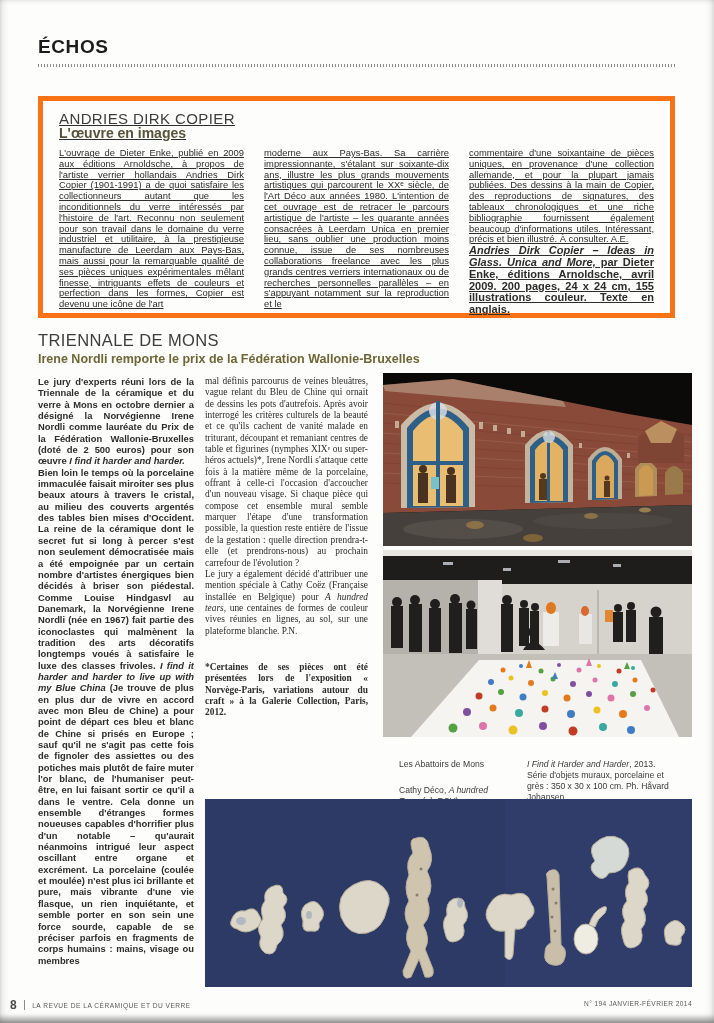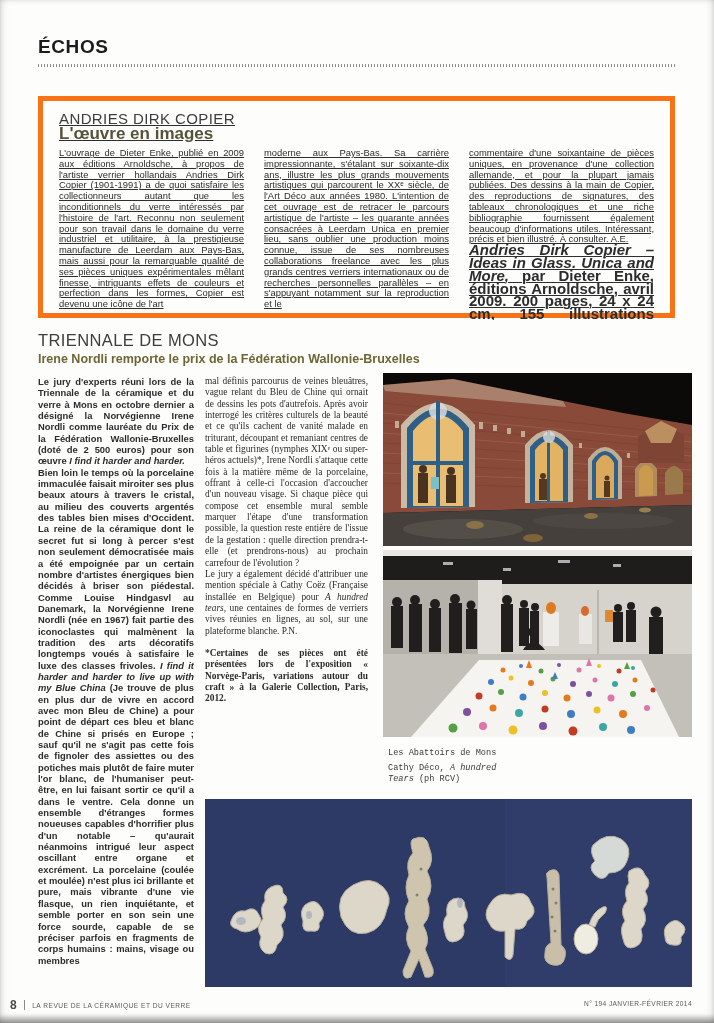--- a/index.html
+++ b/index.html
@@ -12,37 +12,37 @@
                inset -7px 0 10px -8px rgba(40,40,40,.25),
                inset 0 4px 6px -5px rgba(40,40,40,.2);
   }
   .abs{position:absolute;}
   
   .section-label{font-size:19px;font-weight:bold;color:#1c1c1c;letter-spacing:.6px;}
   .section-rule{height:3px;background:repeating-linear-gradient(90deg,#8f8d89 0 1px,transparent 1px 3px);}
   
   .box1{border:5px solid #f97316;background:#fdfdfb;box-sizing:border-box;padding:9px 16px 0 16px;text-decoration:underline;}
   .art-title{font-size:15px;font-weight:400;color:#3d3d3d;letter-spacing:.4px;line-height:17px;}
-  .art-sub{font-size:17px;font-weight:bold;color:#57533a;line-height:13px;}
+  .art-sub{font-size:14px;font-weight:bold;color:#57533a;line-height:13px;}
   .cols3{display:flex;gap:20px;margin-top:8px;}
   .cols3 .col{flex:1;height:172px;overflow:hidden;}
   .bodytxt{font-size:9.4px;line-height:10.8px;text-align:justify;color:#2c2c2c;hyphens:auto;}
   .bodytxt .para{margin:0;}
-  .ref .para:last-child span{font-size:15px;}
+  .ref .para:last-child span{font-size:11px;}
   
   .art2-title{font-size:16.5px;font-weight:400;color:#3d3d3d;letter-spacing:.4px;}
   .art2-sub{font-size:12.5px;font-weight:bold;color:#6e6636;}
   .colnarrow{font-size:9.4px;line-height:11.35px;text-align:justify;color:#2c2c2c;overflow:hidden;hyphens:auto;}
   .colnarrow .para{margin:0;}
-  #mons-col2 .para:nth-child(3){margin-top:11px;}
+  #mons-col2 .para:nth-child(3){margin-top:25px;}
   span.i{font-style:italic;} span.b{font-weight:bold;}
   
   .photo{display:block;}
   .caption{font-size:8.6px;line-height:11px;color:#3a3a3a;}
-  .caption .para{margin:4px;font-family:Liberation Mono, monospace;}
+  .caption .para{margin:15px;}
   
   .footer-left{display:flex;align-items:center;gap:7px;}
   .pageno{font-size:12px;font-weight:bold;color:#4a4a4a;}
   .vbar{width:1.5px;height:10px;background:#8a8a8a;}
   .journal{font-size:6.6px;letter-spacing:.5px;color:#5a5a5a;}
   .issue{font-size:6.6px;letter-spacing:.4px;color:#5a5a5a;}
   .bottom-strip{left:0;right:0;bottom:0;height:9px;background:linear-gradient(0deg,rgba(90,90,90,.4),rgba(90,90,90,0));}
 </style>
 </head>
 <body>
@@ -71,21 +71,21 @@
 
   <div class="abs art2-title" style="left:38px;top:331px;">TRIENNALE DE MONS</div>
   <div class="abs art2-sub" style="left:38px;top:352px;width:560px;">Irene Nordli remporte le prix de la Fédération Wallonie-Bruxelles</div>
 
   <div id="mons-col1" class="abs colnarrow rich" style="left:38px;top:376px;width:156px;height:610px;font-weight:bold;">
       <div class="para"><span>Le jury d'experts réuni lors de la Triennale de la céramique et du verre à Mons en octobre dernier a désigné la Norvégienne Irene Nordli comme lauréate du Prix de la Fédération Wallonie-Bruxelles (doté de 2 500 euros) pour son œuvre </span><span class="i">I find it harder and harder.</span></div>
       <div class="para"><span>Bien loin le temps où la porcelaine immaculée faisait miroiter ses plus beaux atours à travers le cristal, au milieu des couverts argentés des tables bien mises d'Occident. La reine de la céramique dont le secret fut si long à percer s'est non seulement démocratisée mais a été empoignée par un certain nombre d'artistes énergiques bien décidés à briser son piédestal. Comme Louise Hindgasvl au Danemark, la Norvégienne Irene Nordli (née en 1967) fait partie des iconoclastes qui malmènent la tradition des arts décoratifs longtemps voués à satisfaire le luxe des classes frivoles. </span><span class="i">I find it harder and harder to live up with my Blue China</span><span> (Je trouve de plus en plus dur de vivre en accord avec mon Bleu de Chine) a pour point de départ ces bleu et blanc de Chine si prisés en Europe ; sauf qu'il ne s'agit pas cette fois de fignoler des assiettes ou des potiches mais plutôt de faire muter l'or blanc, de l'humaniser peut-être, en lui faisant sortir ce qu'il a dans le ventre. Cela donne un ensemble d'étranges formes noueuses capables d'horrifier plus d'un notable – qu'aurait néanmoins intrigué leur aspect oscillant entre organe et excrément. La porcelaine (coulée et moulée) n'est plus ici brillante et pure, mais vibrante d'une vie flasque, un rien inquiétante, et semble porter en son sein une force sourde, capable de se préciser parfois en fragments de corps humains : mains, visage ou membres</span></div>
     </div>
   <div id="mons-col2" class="abs colnarrow rich" style="left:205px;top:376px;width:163px;height:440px;font-family:Liberation Serif, serif;">
       <div class="para"><span>mal définis parcourus de veines bleuâtres, vague relant du Bleu de Chine qui ornait de dessins les pots d'autrefois. Après avoir interrogé les critères culturels de la beauté et ce qu'ils cachent de vanité malade en triturant, découpant et remaniant centres de table et figurines (nymphes XIXᵉ ou super-héros actuels)*, Irene Nordli s'attaque cette fois à la matière même de la porcelaine, offrant à celle-ci l'occasion d'accoucher d'un nouveau visage. Si chaque pièce qui compose cet ensemble mural semble marquer l'étape d'une transformation possible, la question reste entière de l'issue de la gestation : quelle direction prendra-t-elle (et prendrons-nous) au prochain carrefour de l'évolution ?</span></div>
-      <div class="para"><span>Le jury a également décidé d'attribuer une mention spéciale à Cathy Coëz (Française installée en Belgique) pour </span><span class="i">A hundred tears</span><span>, une centaines de formes de verriers vives réunies en lignes, au sol, sur une plateforme blanche. P.N.</span></div>
+      <div class="para"><span>Le jury a également décidé d'attribuer une mention spéciale à Cathy Coëz (Française installée en Belgique) pour </span><span class="i">A hundred tears</span><span>, une centaines de formes de couleur vives réunies en lignes, au sol, sur une plateforme blanche. P.N.</span></div>
       <div class="para"><span class="b">*Certaines de ses pièces ont été présentées lors de l'exposition « Norvège-Paris, variations autour du craft » à la Galerie Collection, Paris, 2012.</span></div>
     </div>
 
   <svg class="abs photo" style="left:383px;top:373px;" width="309" height="173" viewBox="0 0 309 173">
     <rect width="309" height="173" fill="#0c0a09"></rect>
 
     <path d="M0,12 L70,6 L180,28 L240,40 L309,52 L309,132 L0,140 Z" fill="#8a4a39"></path>
     <path d="M0,12 L70,6 L180,28 L183,34 L2,18 Z" fill="#c7b6a0" opacity=".5"></path>
 
     <g stroke="#6e3526" stroke-width="1" opacity=".35">
@@ -263,20 +263,23 @@
         <path d="M206,108 l3,8 l-6,0 Z" fill="#dd74aa"></path>
       <path d="M172,122 l3,7 l-6,0 Z" fill="#3f7dc4"></path>
         <path d="M244,112 l3,7 l-6,0 Z" fill="#55a043"></path>
     </g>
   </svg>
 
   <div class="abs caption rich" style="left:384px;top:744px;width:130px;">
       <div class="para"><span>Les Abattoirs de Mons</span></div>
       <div class="para"><span>Cathy Déco, </span><span class="i">A hundred Tears</span><span> (ph RCV)</span></div>
     </div>
+  <div class="abs caption rich" style="left:512px;top:744px;width:180px;">
+      <div class="para"><span class="i">I Find it Harder and Harder</span><span>, 2013. Série d'objets muraux, porcelaine et grès : 350 x 30 x 100 cm. Ph. Håvard Johansen.</span></div>
+    </div>
 
   <svg class="abs photo" style="left:205px;top:799px;" width="487" height="188" viewBox="0 0 487 188">
     <rect width="487" height="188" fill="#2d3a66"></rect>
     <rect x="300" width="187" height="188" fill="#32406e" opacity=".6"></rect>
     <g fill="#ddd7c9" stroke="#b7ae9b" stroke-width="1">
 
       <path d="M26,122 q4,-12 14,-10 q10,-6 14,4 q6,8 -4,14 q-10,6 -18,0 q-8,-2 -6,-8 Z"></path>
 
       <path d="M66,88 q12,-6 12,6 q8,6 0,14 q6,10 -2,18 q6,12 -4,20 q-2,12 -12,8 q-8,-6 -4,-16 q-6,-10 2,-18 q-4,-12 2,-18 q-2,-10 6,-14 Z"></path>
 

